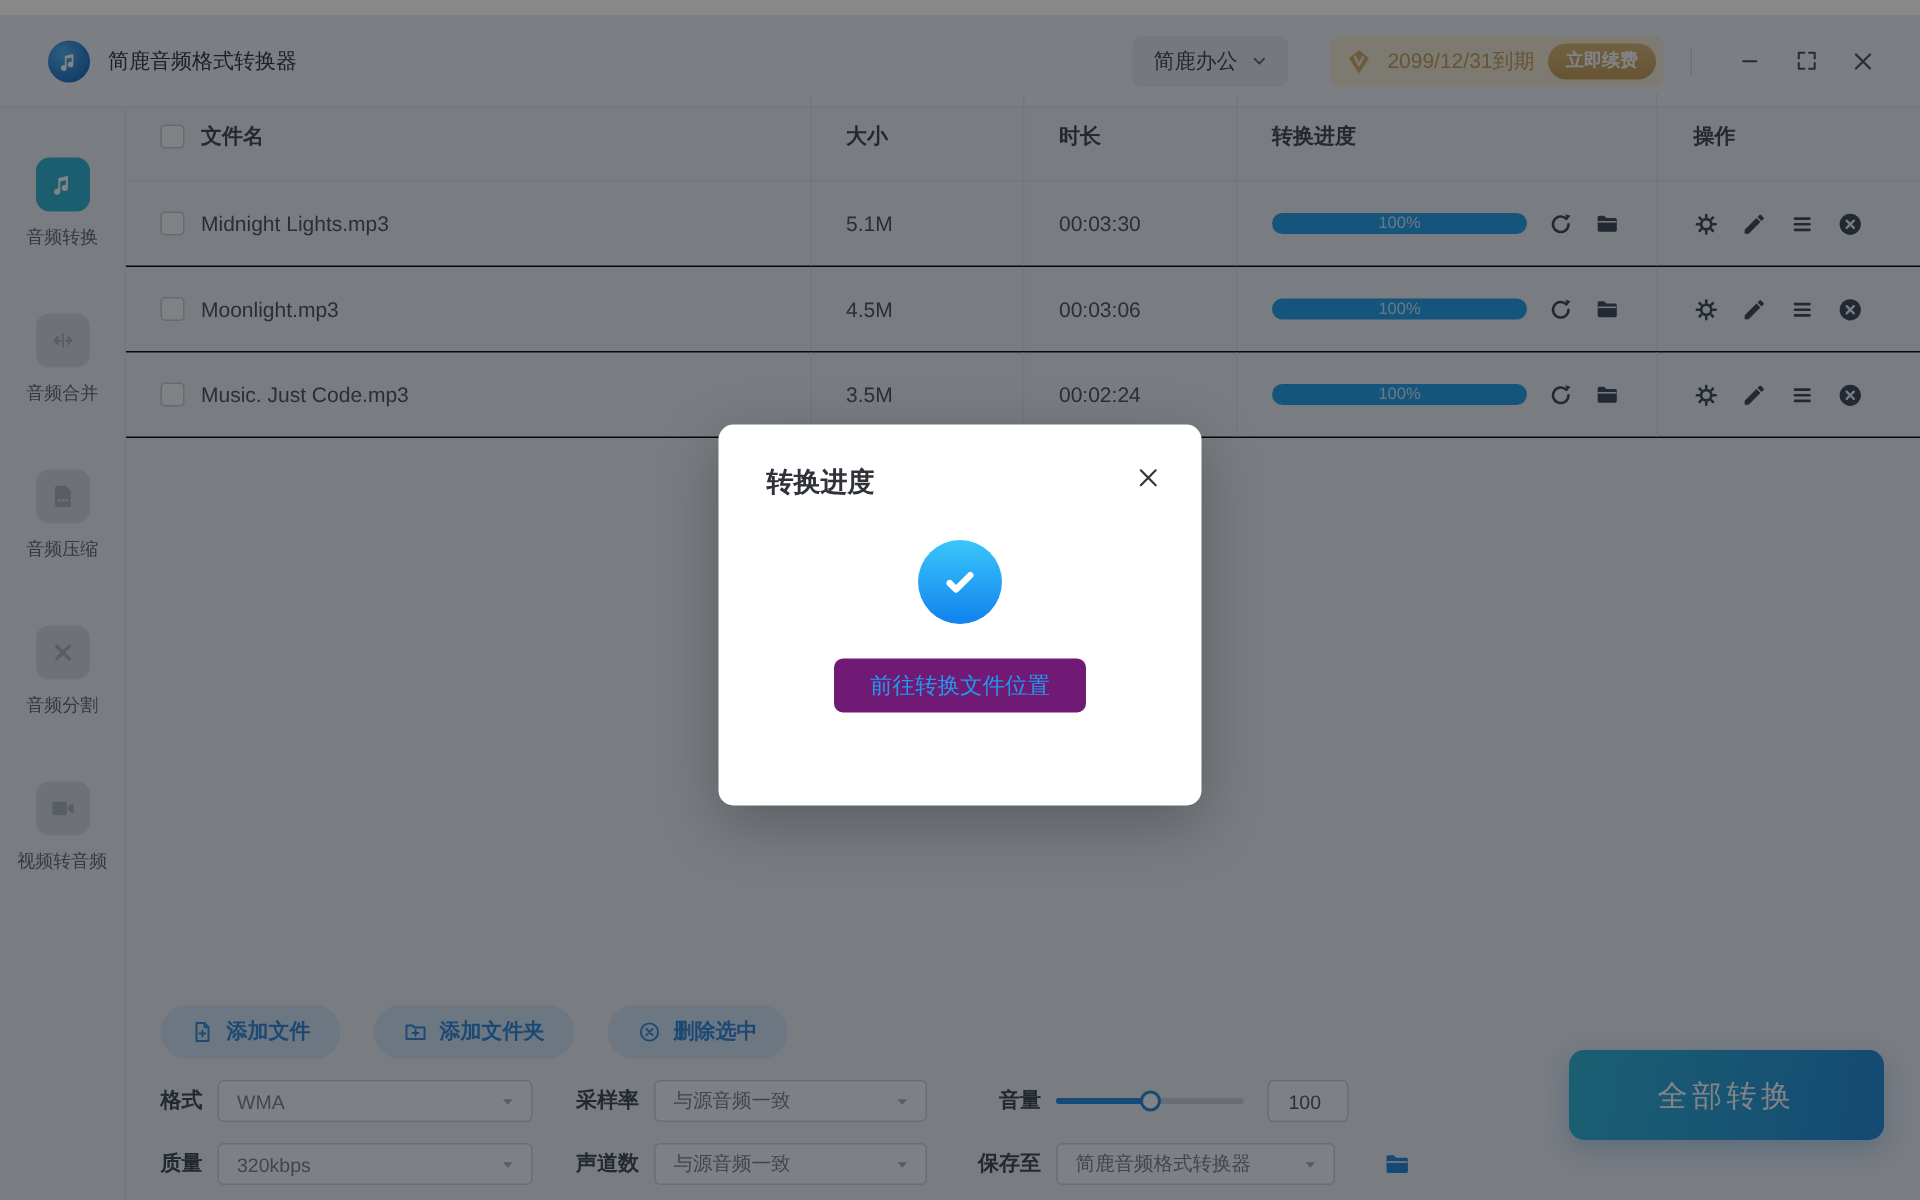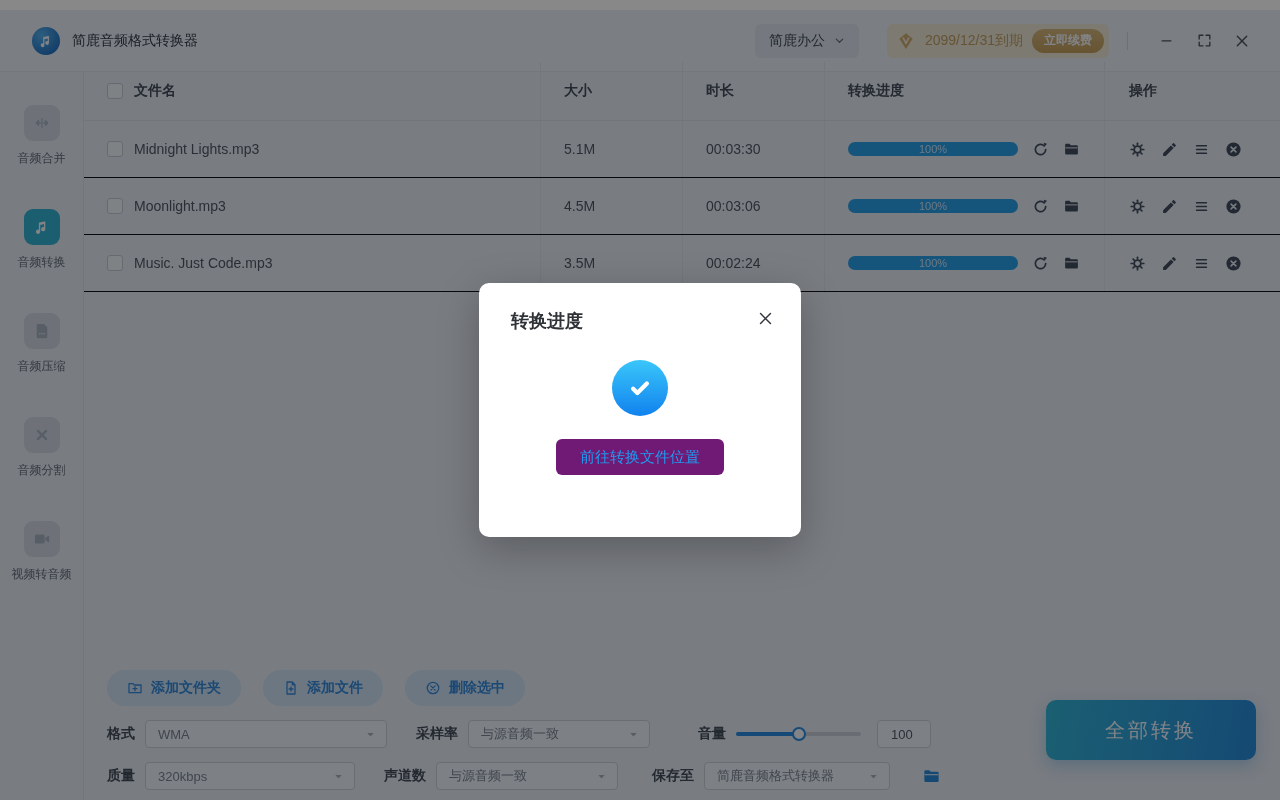--- a/index.html
+++ b/index.html
@@ -149,35 +149,35 @@
       <div class="win-btn">
         <svg width="16" height="16" viewBox="0 0 24 24" stroke="currentColor" stroke-width="2.2" stroke-linecap="round">
             <path d="M5 5l14 14M19 5L5 19"></path>
           </svg>
       </div>
     </div>
   </div>
 
   <div class="sidebar">
     <div class="side-item">
+      <div class="tile active">
+        <svg width="18" height="18" viewBox="0 0 24 24" fill="currentColor">
+            <path d="M9.6 18.4a2.8 2.8 0 1 1-1.8-2.62V7.1a1 1 0 0 1 .77-.97l6.6-1.6a1 1 0 0 1 1.23.97v9.5a2.8 2.8 0 1 1-1.8-2.62V8.1l-5 1.2z"></path>
+          </svg>
+      </div>
+      <div class="side-label">音频转换</div>
+    </div>
+    <div class="side-item">
       <div class="tile">
         <svg width="18" height="18" viewBox="0 0 24 24" fill="currentColor">
             <path d="M10.4 11H6.9l1.8-1.8-1.4-1.4L3.1 12l4.2 4.2 1.4-1.4L6.9 13h3.5zM13.6 11h3.5l-1.8-1.8 1.4-1.4L20.9 12l-4.2 4.2-1.4-1.4 1.8-1.8h-3.5z"></path>
             <rect x="11.2" y="5.5" width="1.6" height="13"></rect>
           </svg>
       </div>
       <div class="side-label">音频合并</div>
-    </div>
-    <div class="side-item">
-      <div class="tile active">
-        <svg width="18" height="18" viewBox="0 0 24 24" fill="currentColor">
-            <path d="M9.6 18.4a2.8 2.8 0 1 1-1.8-2.62V7.1a1 1 0 0 1 .77-.97l6.6-1.6a1 1 0 0 1 1.23.97v9.5a2.8 2.8 0 1 1-1.8-2.62V8.1l-5 1.2z"></path>
-          </svg>
-      </div>
-      <div class="side-label">音频转换</div>
     </div>
     <div class="side-item">
       <div class="tile">
         <svg width="18" height="18" viewBox="0 0 24 24" fill="currentColor">
             <path d="M6.5 2.5h8l4.5 4.5v13a1.5 1.5 0 0 1-1.5 1.5h-11A1.5 1.5 0 0 1 5 20V4a1.5 1.5 0 0 1 1.5-1.5z"></path>
             <circle cx="9" cy="15.5" r="1.2" fill="#d7dbe2"></circle>
             <circle cx="12" cy="15.5" r="1.2" fill="#d7dbe2"></circle>
             <circle cx="15" cy="15.5" r="1.2" fill="#d7dbe2"></circle>
           </svg>
       </div>
@@ -421,50 +421,50 @@
             </svg>
           </span>
       </div>
     </div>
   </div>
 
   <div class="actions">
     <div class="action-btn">
       <span>
           <svg width="16" height="16" viewBox="0 0 24 24" fill="none" stroke="currentColor" stroke-width="1.9" stroke-linejoin="round">
-            <path d="M3 5.5h6l2 2h10V19H3z"></path>
-            <path d="M12 10v6M9 13h6" stroke-linecap="round"></path>
-          </svg>
-        </span>
-      <span>添加文件夹</span>
+            <path d="M6 3h8l4 4.2V21H6z"></path>
+            <path d="M14 3v4.2h4"></path>
+            <path d="M12 10.5v6M9 13.5h6" stroke-linecap="round"></path>
+          </svg>
+        </span>
+      <span>添加文件</span>
     </div>
     <div class="action-btn">
       <span>
           <svg width="16" height="16" viewBox="0 0 24 24" fill="none" stroke="currentColor" stroke-width="1.9" stroke-linejoin="round">
-            <path d="M6 3h8l4 4.2V21H6z"></path>
-            <path d="M14 3v4.2h4"></path>
-            <path d="M12 10.5v6M9 13.5h6" stroke-linecap="round"></path>
-          </svg>
-        </span>
-      <span>添加文件</span>
+            <path d="M3 5.5h6l2 2h10V19H3z"></path>
+            <path d="M12 10v6M9 13h6" stroke-linecap="round"></path>
+          </svg>
+        </span>
+      <span>添加文件夹</span>
     </div>
     <div class="action-btn">
       <span>
           <svg width="16" height="16" viewBox="0 0 24 24" fill="none" stroke="currentColor" stroke-width="1.9" stroke-linecap="round">
             <circle cx="12" cy="12" r="8.6"></circle>
             <path d="M8.8 8.8l6.4 6.4M15.2 8.8l-6.4 6.4"></path>
           </svg>
         </span>
       <span>删除选中</span>
     </div>
   </div>
 
   <div class="settings-row row1">
     <span class="set-label">格式</span>
-    <div class="select" style="width:242px;">
+    <div class="select" style="width:210px;">
       <span>WMA</span>
       <span class="caret">
           <svg width="11" height="11" viewBox="0 0 24 24" fill="currentColor">
             <path d="M5 8.5l7 8 7-8z"></path>
           </svg>
         </span>
     </div>
     <span style="width:29px;"></span>
     <span class="set-label">采样率</span>
     <div class="select" style="width:182px;">

